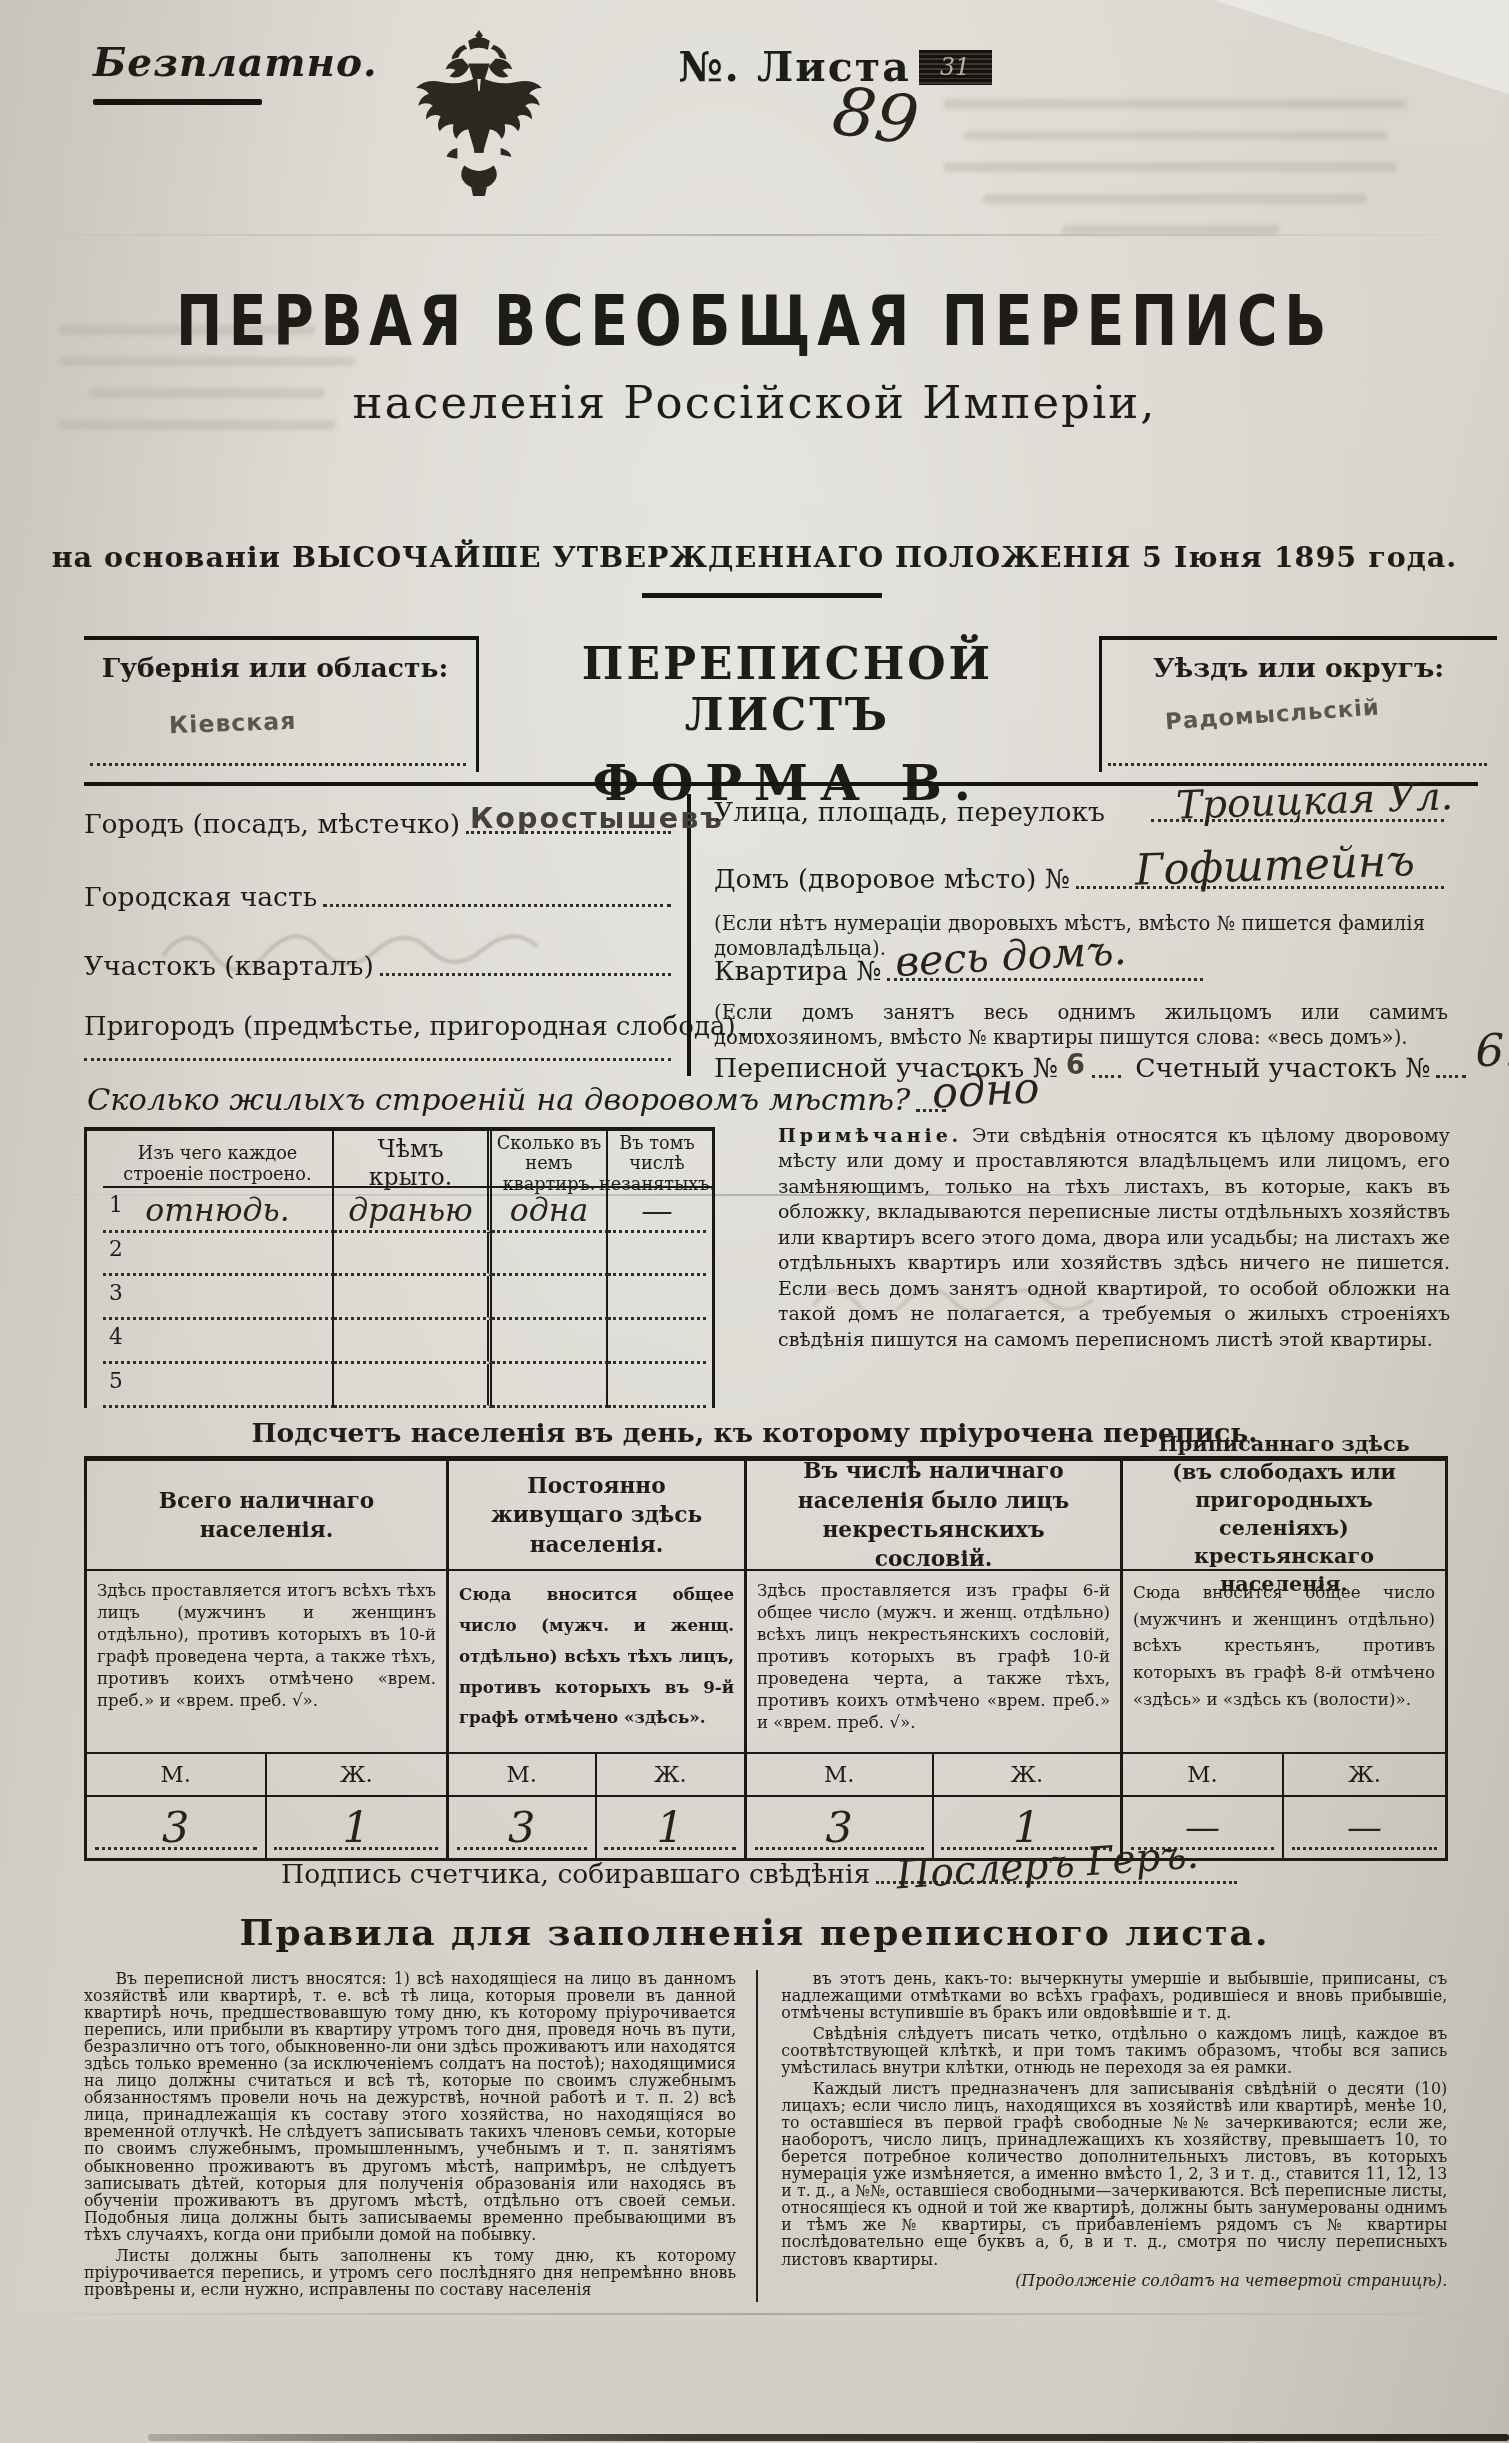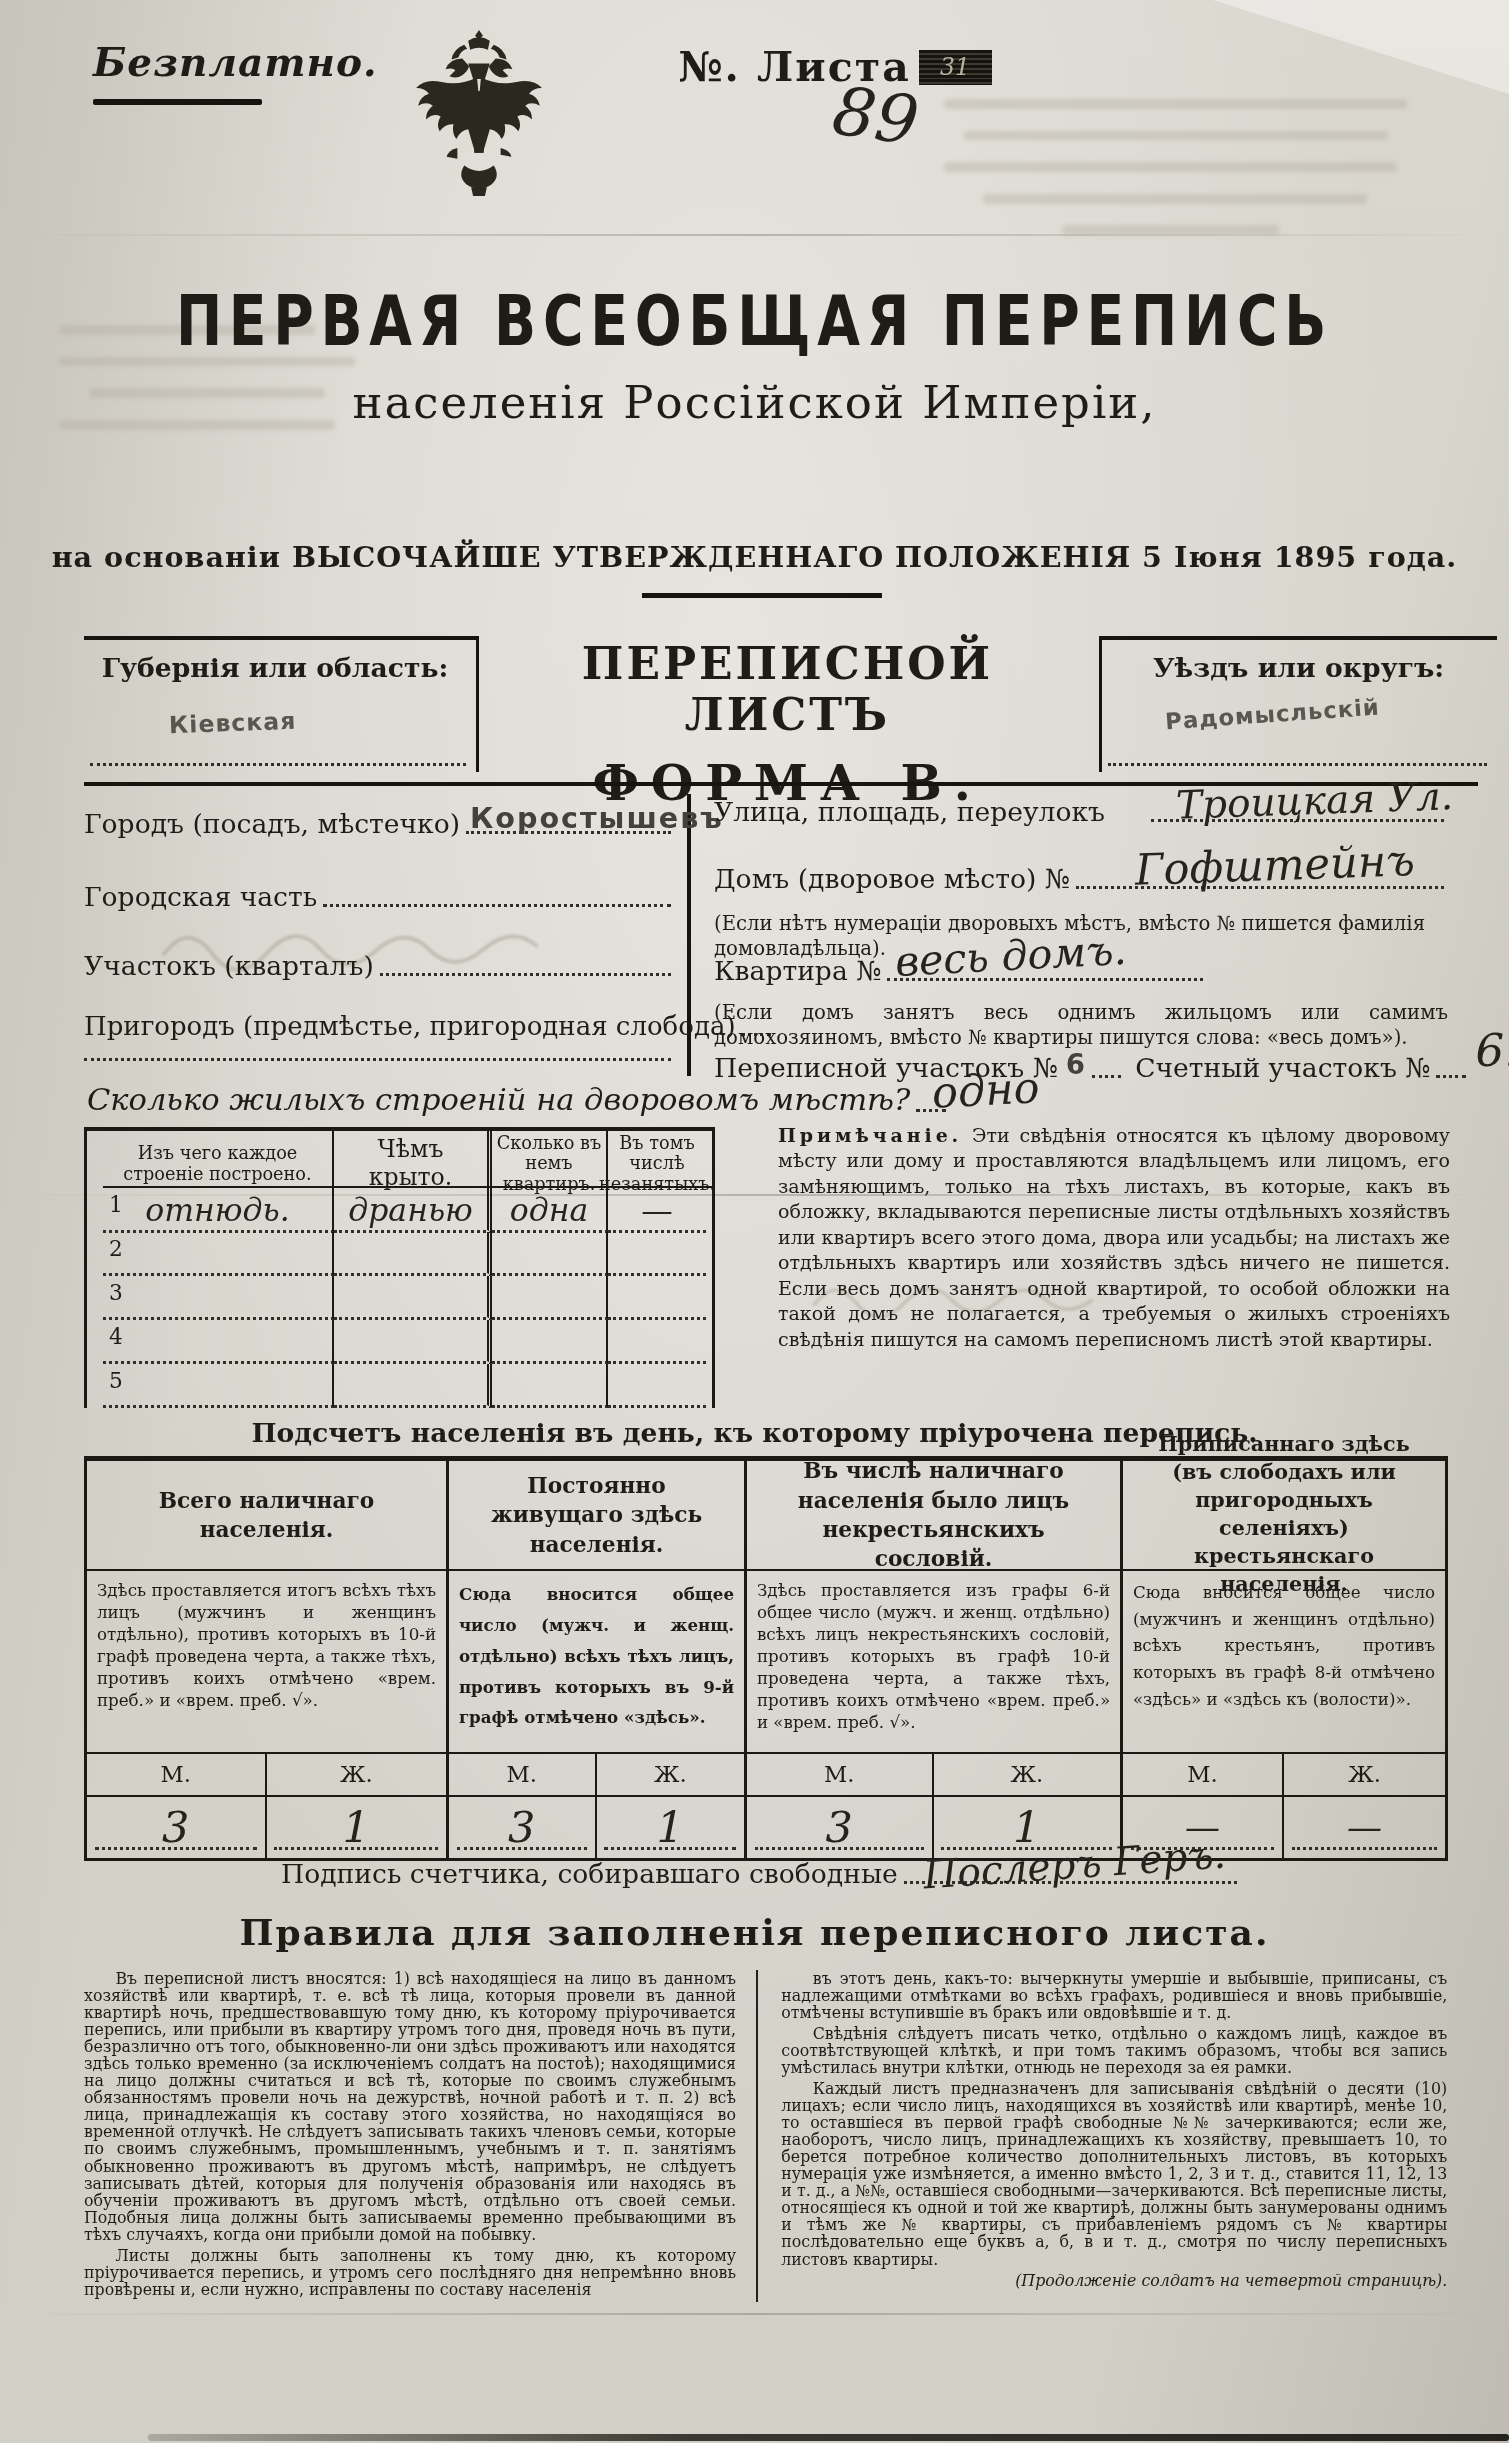--- a/index.html
+++ b/index.html
@@ -390,21 +390,21 @@
             <span class="hw" style="font-size:35px;">—</span>
           </div>
         <div>
             <span class="hw" style="font-size:35px;">—</span>
           </div>
       </div>
     </div>
   </div>
 
   <div class="abs field" style="left:281px;top:1858px;width:960px;">
-    <span style="font-size:26.6px;white-space:nowrap;">Подпись счетчика, собиравшаго свободные</span>
+    <span style="font-size:26.6px;white-space:nowrap;">Подпись счетчика, собиравшаго свѣдѣнія</span>
     <span class="dots">
       <span class="hw hwover" style="font-size:39px;transform:rotate(-4deg);bottom:-5.9px;left:19.7px;">Послеръ Геръ.</span>
     </span>
   </div>
 
   <div class="abs rules-title" style="top:1911px;">Правила для заполненія переписного листа.</div>
 
   <div class="abs rules-cols" style="left:84px;top:1970px;width:1369px;">
     <div class="rcol-l just">
       <p>Въ переписной листъ вносятся: 1) всѣ находящіеся на лицо въ данномъ хозяйствѣ или квартирѣ, т. е. всѣ тѣ лица, которыя провели въ данной квартирѣ ночь, предшествовавшую тому дню, къ которому пріурочивается перепись, или прибыли въ квартиру утромъ того дня, проведя ночь въ пути, безразлично отъ того, обыкновенно-ли они здѣсь проживаютъ или находятся здѣсь только временно (за исключеніемъ солдатъ на постоѣ); находящимися на лицо должны считаться и всѣ тѣ, которые по своимъ служебнымъ обязанностямъ провели ночь на дежурствѣ, ночной работѣ и т. п. 2) всѣ лица, принадлежащія къ составу этого хозяйства, но находящіяся во временной отлучкѣ. Не слѣдуетъ записывать такихъ членовъ семьи, которые по своимъ служебнымъ, промышленнымъ, учебнымъ и т. п. занятіямъ обыкновенно проживаютъ въ другомъ мѣстѣ, напримѣръ, не слѣдуетъ записывать дѣтей, которыя для полученія образованія или находясь въ обученіи проживаютъ въ другомъ мѣстѣ, отдѣльно отъ своей семьи. Подобныя лица должны быть записываемы временно пребывающими въ тѣхъ случаяхъ, когда они прибыли домой на побывку.</p>

